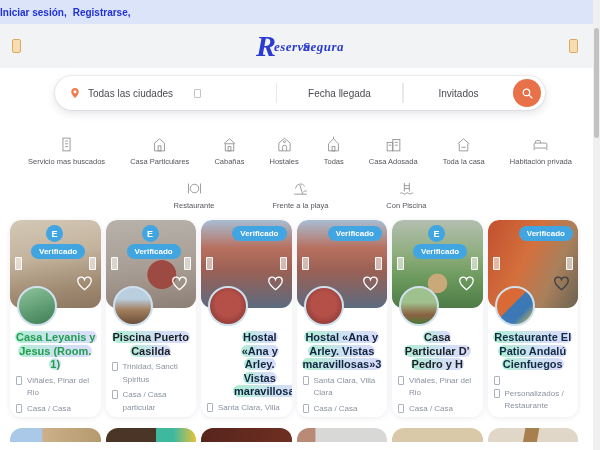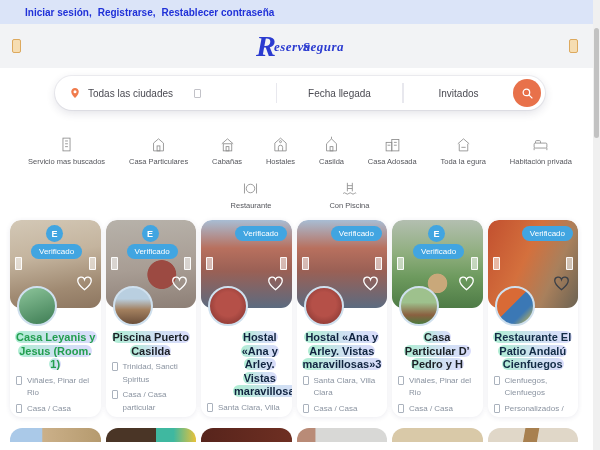--- a/index.html
+++ b/index.html
@@ -1,20 +1,20 @@
 <!DOCTYPE html>
 <html><head>
 <meta charset="utf-8">
 <style>
   * { box-sizing: border-box; margin: 0; padding: 0; }
   html,body { width:600px; height:450px; overflow:hidden; }
   body { font-family:"Liberation Sans", sans-serif; background:#fff; position:relative; }
 
   
-  .topbar { height:24px; background:#dbe4f8; display:flex; align-items:center; padding-left:25px; gap:6px; }
+  .topbar { height:24px; background:#dbe4f8; display:flex; align-items:center; gap:6px; }
   .topbar a { font-size:10px; color:#2031d8; text-decoration:none; font-weight:bold; cursor:pointer; }
 
   
   .header { height:44px; background:#f2f3f5; position:relative; display:flex; align-items:center; justify-content:center; }
   .tofu { display:inline-block; width:9px; height:14px; background:#f6ddb2; border:1px solid #dda95e; border-radius:2px; }
   .header .tofu.left  { position:absolute; left:12px;  top:15px; }
   .header .tofu.right { position:absolute; right:22px; top:15px; }
   .logo { display:flex; align-items:center; color:#2b3bd0; font-family:"Liberation Serif", serif; font-style:italic; font-weight:bold; line-height:1; cursor:pointer; }
   .logo .big { font-size:30px; }
   .logo .col { display:flex; flex-direction:row; margin-left:-2px; }
@@ -42,21 +42,21 @@
   .cat svg { stroke:#8c8c8c; fill:none; stroke-width:1.2; }
 
   
   .grid { display:grid; grid-template-columns:repeat(6,1fr); gap:5px; margin:10px 22px 0 10px; }
   .card { background:#fff; border-radius:11px; box-shadow:0 1px 5px rgba(60,60,110,.10); height:197px; overflow:hidden; position:relative; cursor:pointer; }
   .card-img { height:88px; border-radius:11px; position:relative; }
   .nav-arrow { position:absolute; top:42%; width:7px; height:13px; background:rgba(255,255,255,.55); border:1px solid rgba(255,255,255,.9); border-radius:1px; }
   .nav-arrow.left { left:5px; } .nav-arrow.right { right:5px; }
   .badge-e { position:absolute; width:17px; height:17px; border-radius:50%; background:#41a5e1; color:#fff;
              font-size:9px; font-weight:bold; display:flex; align-items:center; justify-content:center; top:5px; left:36px; }
-  .badge-verified { position:absolute; background:#41a5e1; color:#fff; font-size:8px; line-height:15px; padding:0 8px; border-radius:8px; white-space:nowrap; }
+  .badge-verified { position:absolute; background:#41a5e1; color:#fff; font-size:8px; line-height:15px; padding:0 8px; border-radius:8px; white-space:nowrap;font-weight:bold; }
   .badges-center .badge-verified { top:24px; left:21px; }
   .badges-right  .badge-verified { top:6px; right:5px; }
   .heart { position:absolute; right:7px; bottom:16px; width:19px; height:18px; }
   .heart-light .heart svg { stroke:#fff; } .heart-dark .heart svg { stroke:#3a3f47; }
   .avatar { position:absolute; left:7px; bottom:-18px; width:40px; height:40px; border-radius:50%; border:2px solid #cfe0ee; }
   .card-title { margin:23px 5px 3px; font-size:11px; line-height:13.5px; font-weight:bold; color:#1b2026;text-align:center; }
   .card-title .hl { background:linear-gradient(100deg,#aeeed2 0%,#cfe0f2 55%,#dadcfb 100%); border-radius:7px; padding:0 1px;
                     -webkit-box-decoration-break:clone; box-decoration-break:clone; }
   .meta { display:flex; gap:5px; margin:3px 6px 0; font-size:8px; line-height:12.5px; color:#8a93a0; }
   .mbox { flex-shrink:0; width:6px; height:9px; border:1px solid #aab2bd; border-radius:1px; margin-top:1px; }
@@ -89,21 +89,20 @@
   
   .scrollbar { position:absolute; right:0; top:0; width:7px; height:450px; background:#f0f0f0; }
   .scroll-thumb { position:absolute; top:28px; left:1px; width:5px; height:110px; background:#c2c2c2; border-radius:3px; }
 </style>
 </head>
 <body>
 
 <div class="topbar">
   <a>Iniciar sesión,</a>
   <a>Registrarse,</a>
-  <a>Restablecer contraseña</a>
 </div>
 
 <div class="header">
   <span class="tofu left"></span>
   <div class="logo">
     <span class="big">R</span>
     <span class="col">
       <span>eserva</span>
       <span class="row2">
         <span class="s">S</span>
@@ -174,59 +173,68 @@
         <circle cx="12" cy="8" r="1.4"></circle>
       </svg>
     <span class="lbl">Hostales</span>
   </div>
   <div class="cat">
     <svg width="17" height="17" viewBox="0 0 24 24">
         <path d="M5 11 L12 4 L19 11 V21 H5 Z"></path>
         <line x1="12" y1="4" x2="12" y2="1"></line>
         <rect x="10" y="15" width="4" height="6"></rect>
       </svg>
-    <span class="lbl">Casilda</span>
+    <span class="lbl">Todas</span>
   </div>
   <div class="cat">
     <svg width="17" height="17" viewBox="0 0 24 24">
         <rect x="3" y="9" width="8" height="12"></rect>
         <rect x="11" y="5" width="10" height="16"></rect>
         <line x1="14" y1="9" x2="18" y2="9"></line>
         <line x1="14" y1="13" x2="18" y2="13"></line>
         <line x1="5" y1="13" x2="9" y2="13"></line>
       </svg>
     <span class="lbl">Casa Adosada</span>
   </div>
   <div class="cat">
     <svg width="17" height="17" viewBox="0 0 24 24">
         <path d="M4 11 L12 4 L20 11"></path>
         <path d="M6 11 V21 H18 V11"></path>
         <line x1="9" y1="16" x2="15" y2="16"></line>
       </svg>
-    <span class="lbl">Toda la egura</span>
+    <span class="lbl">Toda la casa</span>
   </div>
   <div class="cat">
     <svg width="17" height="17" viewBox="0 0 24 24">
         <rect x="3" y="10" width="18" height="7" rx="1.5"></rect>
         <line x1="3" y1="17" x2="3" y2="20"></line>
         <line x1="21" y1="17" x2="21" y2="20"></line>
         <path d="M5 10 V8 a1.5 1.5 0 0 1 1.5-1.5 h4 A1.5 1.5 0 0 1 12 8 v2"></path>
       </svg>
     <span class="lbl">Habitación privada</span>
   </div>
 </div>
 
 <div class="cats2">
   <div class="cat">
     <svg width="17" height="17" viewBox="0 0 24 24">
         <circle cx="12" cy="12" r="6"></circle>
         <line x1="3.5" y1="5" x2="3.5" y2="19"></line>
         <line x1="20.5" y1="5" x2="20.5" y2="19"></line>
       </svg>
     <span class="lbl">Restaurante</span>
+  </div>
+  <div class="cat">
+    <svg width="17" height="17" viewBox="0 0 24 24">
+        <path d="M3 20 h18"></path>
+        <path d="M5 12 a7 7 0 0 1 13-3"></path>
+        <line x1="11" y1="7" x2="15" y2="20"></line>
+        <path d="M16 17 c2-2 4-2 5-1"></path>
+      </svg>
+    <span class="lbl">Frente a la playa</span>
   </div>
   <div class="cat">
     <svg width="17" height="17" viewBox="0 0 24 24">
         <line x1="9" y1="4" x2="9" y2="16"></line>
         <line x1="16" y1="4" x2="16" y2="16"></line>
         <line x1="9" y1="8" x2="16" y2="8"></line>
         <line x1="9" y1="12" x2="16" y2="12"></line>
         <path d="M3 19 q2-2 4 0 t4 0 t4 0 t4 0 t2 0"></path>
       </svg>
     <span class="lbl">Con Piscina</span>
@@ -352,21 +360,20 @@
 
       <span class="badge-verified">Verificado</span>
       <span class="heart"><svg width="19" height="18" viewBox="0 0 24 24" fill="none" stroke-width="1.7">
             <path d="M12 21 C8 17.5 3 14 3 9 a4.6 4.6 0 0 1 9-1.5 A4.6 4.6 0 0 1 21 9 c0 5-5 8.5-9 12z"></path>
           </svg></span>
       <span class="avatar av-6"></span>
     </div>
     <h3 class="card-title" style="color: rgb(19, 44, 70);"><span class="hl">Restaurante El Patio Andalú Cienfuegos</span></h3>
     <div class="meta">
         <span class="mbox"></span>
-        <span>Cienfuegos, Cienfuegos</span>
       </div>
     <div class="meta">
         <span class="mbox"></span>
         <span>Personalizados / Restaurante</span>
       </div>
   </article>
 
 </div>
 
 <div class="strips">

